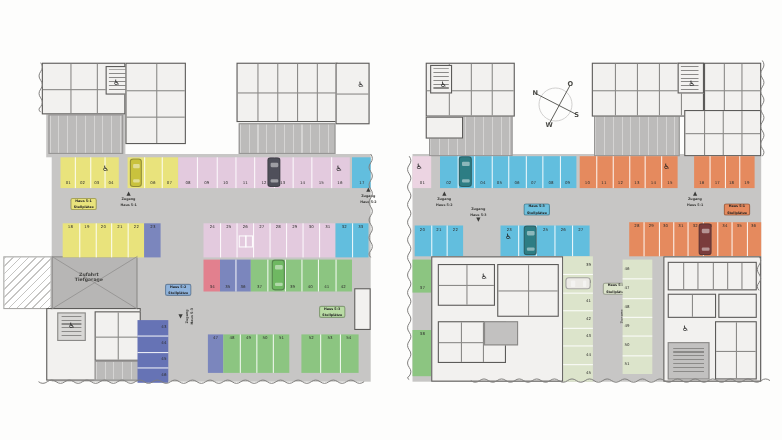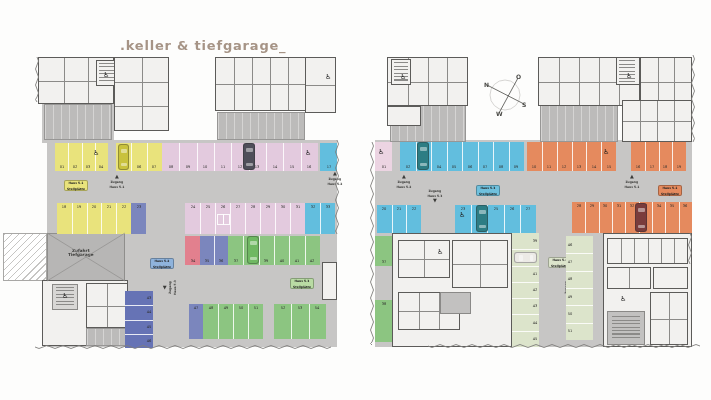--- a/index.html
+++ b/index.html
@@ -30,21 +30,20 @@
   .hatch{position:absolute;background-color:#ffffff;border:.8px solid #a8a7a5;box-sizing:border-box;
         background-image:repeating-linear-gradient(135deg,#c6c5c3 0 1px,transparent 1px 5px);}
   .cletter{position:absolute;font-size:6px;line-height:6px;color:#4a4a46;font-weight:bold;}
   #overlay{position:absolute;left:0;top:0;z-index:60;pointer-events:none;}
   .title{z-index:70;}
 </style>
 </head>
 <body>
 
 <div id="plan">
-  <div class="title" style="left: 120px; top: 38px; color: rgb(166, 148, 134);">.keller &amp; tiefgarage_</div>
   <svg id="overlay" width="711" height="400">
       <line x1="47" y1="233" x2="125" y2="281" stroke="#8f8e8c" stroke-width="0.7"></line>
       <line x1="47" y1="281" x2="125" y2="233" stroke="#8f8e8c" stroke-width="0.7"></line>
       <circle cx="505" cy="95" r="15" fill="none" stroke="#cbcac8" stroke-width="0.8"></circle>
       <line x1="487" y1="85" x2="524" y2="104" stroke="#4a4a46" stroke-width="0.8"></line>
       <line x1="499" y1="113" x2="518" y2="78" stroke="#4a4a46" stroke-width="0.8"></line>
       <path d="M35,347 Q39,350 43,347 Q47,344 51,347 Q55,350 59,347 Q63,344 67,347 Q71,350 75,347 Q79,344 83,347 Q87,350 91,347 Q95,344 99,347 Q103,350 107,347 Q111,344 115,347 Q119,350 123,347 Q127,344 131,347 Q135,350 139,347 Q143,344 147,347 Q151,350 155,347 Q159,344 163,347 Q167,350 171,347 Q175,344 179,347 Q183,350 187,347 Q191,344 195,347 Q199,350 203,347 Q207,344 211,347 Q215,350 219,347 Q223,344 227,347 Q231,350 235,347 Q239,344 243,347 Q247,350 251,347 Q255,344 259,347 Q263,350 267,347 Q271,344 275,347 Q279,350 283,347 Q287,344 291,347 Q295,350 299,347 Q303,344 307,347 Q311,350 315,347 Q319,344 323,347 Q327,350 331,347" fill="none" stroke="#7f7e7c" stroke-width="0.9"></path>
       <path d="M428,346 Q432,349 436,346 Q440,343 444,346 Q448,349 452,346 Q456,343 460,346 Q464,349 468,346 Q472,343 476,346 Q480,349 484,346 Q488,343 492,346 Q496,349 500,346 Q504,343 508,346 Q512,349 516,346 Q520,343 524,346 Q528,349 532,346 Q536,343 540,346 Q544,349 548,346 Q552,343 556,346 Q560,349 564,346 Q568,343 572,346 Q576,349 580,346 Q584,343 588,346 Q592,349 596,346 Q600,343 604,346 Q608,349 612,346 Q616,343 620,346 Q624,349 628,346 Q632,343 636,346 Q640,349 644,346 Q648,343 652,346 Q656,349 660,346 Q664,343 668,346 Q672,349 676,346 Q680,343 684,346 Q688,349 692,346 Q696,343 700,346" fill="none" stroke="#7f7e7c" stroke-width="0.9"></path>
       <path d="M337,140 Q340,144 337,148 Q334,152 337,156 Q340,160 337,164 Q334,168 337,172 Q340,176 337,180 Q334,184 337,188 Q340,192 337,196 Q334,200 337,204 Q340,208 337,212 Q334,216 337,220 Q340,224 337,228 Q334,231 337,234" fill="none" stroke="#7f7e7c" stroke-width="0.9"></path>
       <path d="M372,142 Q375,146 372,150 Q369,154 372,158 Q375,162 372,166 Q369,170 372,174 Q375,178 372,182 Q369,186 372,190 Q375,194 372,198 Q369,202 372,206 Q375,210 372,214 Q369,218 372,222 Q375,226 372,230 Q369,234 372,238 Q375,242 372,246 Q369,250 372,254 Q375,258 372,262 Q369,266 372,270 Q375,274 372,278 Q369,282 372,286 Q375,290 372,294 Q369,298 372,302 Q375,306 372,310 Q369,314 372,318 Q375,322 372,326 Q369,330 372,334 Q375,338 372,342 Q369,343.5 372,345" fill="none" stroke="#7f7e7c" stroke-width="0.9"></path>

